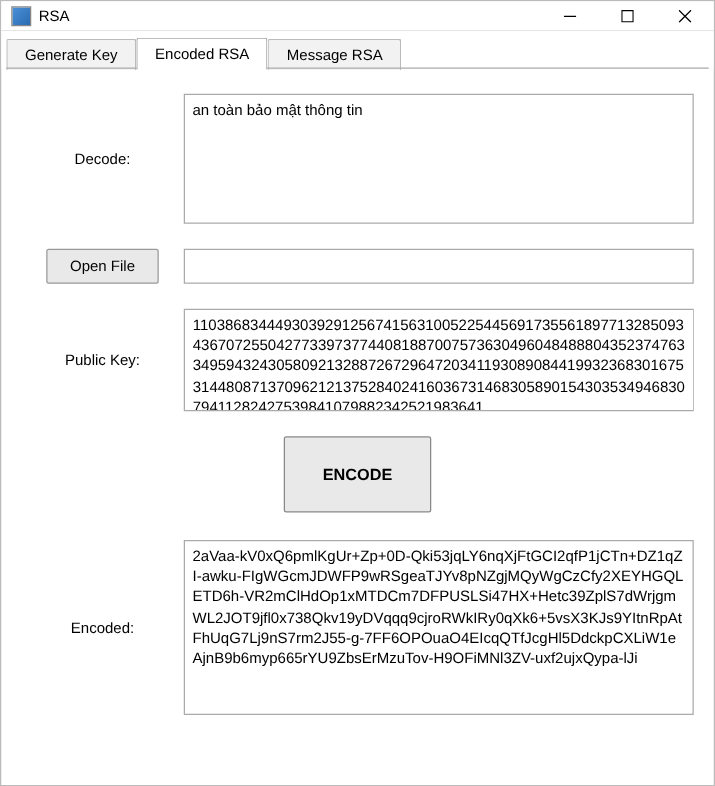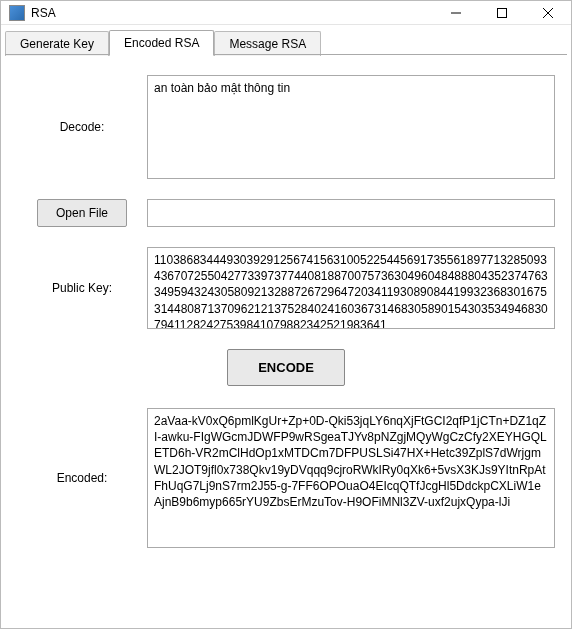--- a/index.html
+++ b/index.html
@@ -130,21 +130,21 @@
     text-align: center;
     margin: 0 20px 0 20px;
   }
   .encode-row {
     display: flex;
     justify-content: center;
     margin: 18px 0 22px;
   }
   .btn.encode {
     font-weight: bold;
-    padding: 10px 30px;
+    padding: 22px 30px;
     font-size: 13px;
     border: 1px solid #888;
   }
 
   
   .pk-box::-webkit-scrollbar { width: 16px; }
   .pk-box::-webkit-scrollbar-track { background: #f0f0f0; }
   .pk-box::-webkit-scrollbar-thumb { background: #c2c2c2; border: 1px solid #a8a8a8; }
   .pk-box::-webkit-scrollbar-button { background: #f0f0f0; height: 16px; border: 1px solid #c0c0c0; }
 </style>

